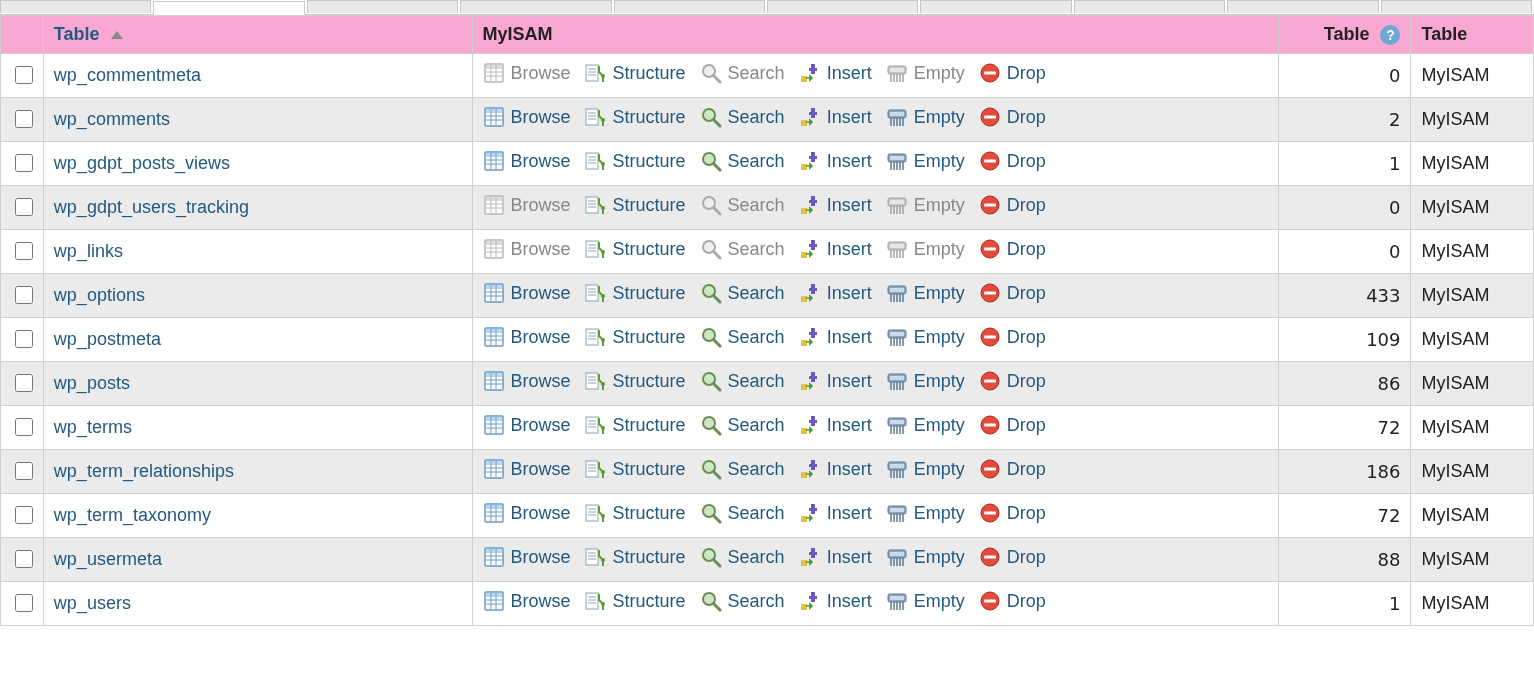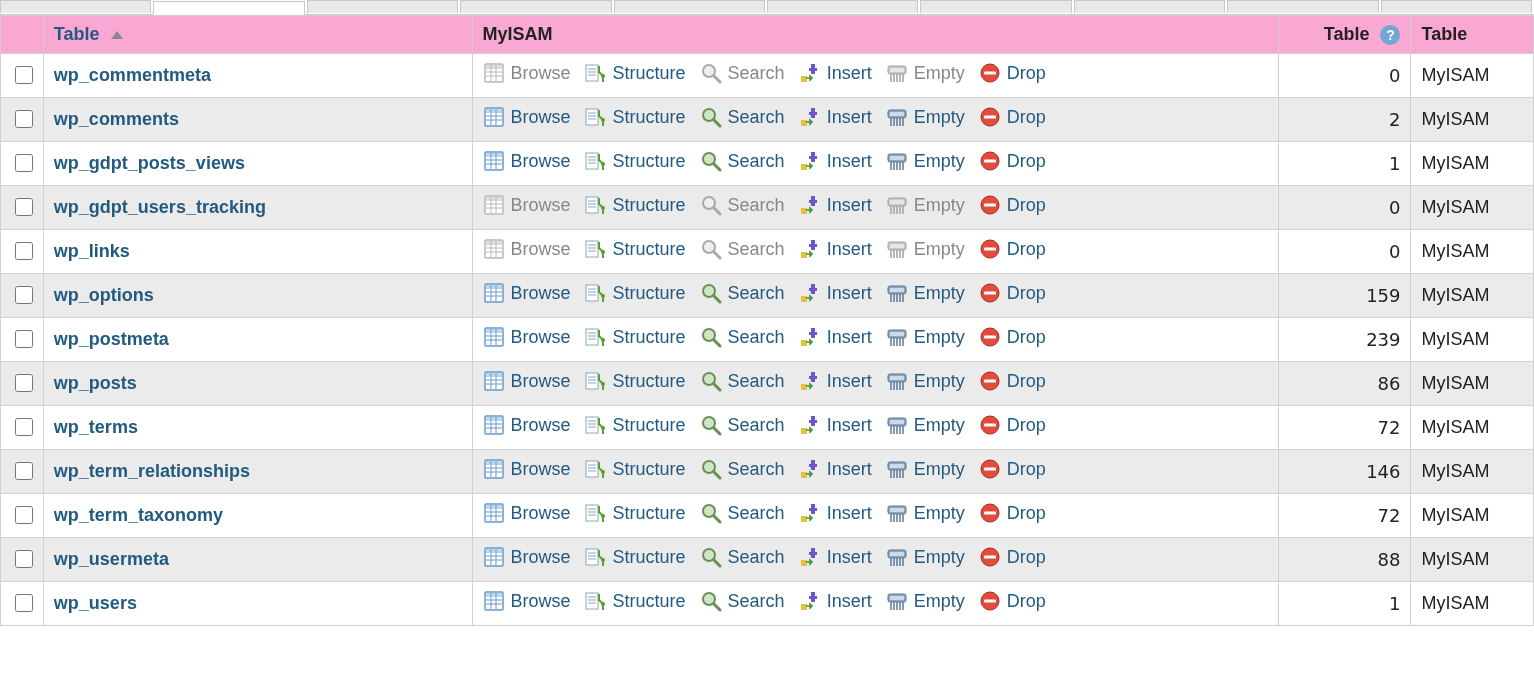--- a/index.html
+++ b/index.html
@@ -8,21 +8,21 @@
   thead th{background:#f9a8d4;font-weight:bold;text-align:left;position:relative}
   thead th.sortable{color:#235a81;cursor:pointer}
   tbody tr.odd{background:#ffffff}
   tbody tr.even{background:#ebebeb}
   .col-check{width:42px;text-align:center}
   .col-table{width:420px}
   .col-action{width:790px}
   .col-rows{width:130px;text-align:right}
   .col-type{width:120px}
   a.link{color:#235a81;text-decoration:none;cursor:pointer}
-  a.tname{font-weight:bold}
+  a.tname{font-weight:normal}
   .link.disabled{color:#888;cursor:default}
   .rows{text-align:right;font-family:"DejaVu Sans",Arial,sans-serif}
   input[type=checkbox]{width:18px;height:18px;border:1px solid #bbb;border-radius:4px}
   .sort-arrow{display:inline-block;margin-left:6px;vertical-align:middle;width:0;height:0;border-left:6px solid transparent;border-right:6px solid transparent;border-bottom:8px solid #888}
   .help-icon{display:inline-block;width:20px;height:20px;border-radius:50%;background:#6fa8d4;color:#fff;text-align:center;font-size:14px;line-height:20px;font-weight:bold;margin-left:6px;vertical-align:middle}
   .act{display:inline-flex;align-items:center;gap:6px;margin-right:14px}
   .icon{display:inline-flex;width:22px;height:22px;vertical-align:middle}
   .icon svg{width:22px;height:22px}
   .tabs{display:flex;border-bottom:1px solid #c8c8c8;font-size:0}
   .tabs .tab{flex:1;height:12px;border:1px solid #c8c8c8;border-bottom:none;background:#e9e9e9;margin-right:2px}
@@ -352,21 +352,21 @@
             </span>
             <a class="link">Empty</a>
           </span><span class="act">
             <span class="icon">
               <svg>
                 <use href="#i-drop"></use>
               </svg>
             </span>
             <a class="link">Drop</a>
           </span></td>
-        <td class="rows">159</td>
+        <td class="rows">433</td>
         <td>MyISAM</td>
       </tr>
       <tr class="odd">
         <td class="col-check"><input type="checkbox" style=""></td>
         <td><a class="link tname">wp_postmeta</a></td>
         <td><span class="act">
             <span class="icon">
               <svg>
                 <use href="#i-browse"></use>
               </svg>
@@ -401,21 +401,21 @@
             </span>
             <a class="link">Empty</a>
           </span><span class="act">
             <span class="icon">
               <svg>
                 <use href="#i-drop"></use>
               </svg>
             </span>
             <a class="link">Drop</a>
           </span></td>
-        <td class="rows">239</td>
+        <td class="rows">109</td>
         <td>MyISAM</td>
       </tr>
       <tr class="even">
         <td class="col-check"><input type="checkbox" style=""></td>
         <td><a class="link tname">wp_posts</a></td>
         <td><span class="act">
             <span class="icon">
               <svg>
                 <use href="#i-browse"></use>
               </svg>
@@ -548,21 +548,21 @@
             </span>
             <a class="link">Empty</a>
           </span><span class="act">
             <span class="icon">
               <svg>
                 <use href="#i-drop"></use>
               </svg>
             </span>
             <a class="link">Drop</a>
           </span></td>
-        <td class="rows">146</td>
+        <td class="rows">186</td>
         <td>MyISAM</td>
       </tr>
       <tr class="odd">
         <td class="col-check"><input type="checkbox" style=""></td>
         <td><a class="link tname">wp_term_taxonomy</a></td>
         <td><span class="act">
             <span class="icon">
               <svg>
                 <use href="#i-browse"></use>
               </svg>

